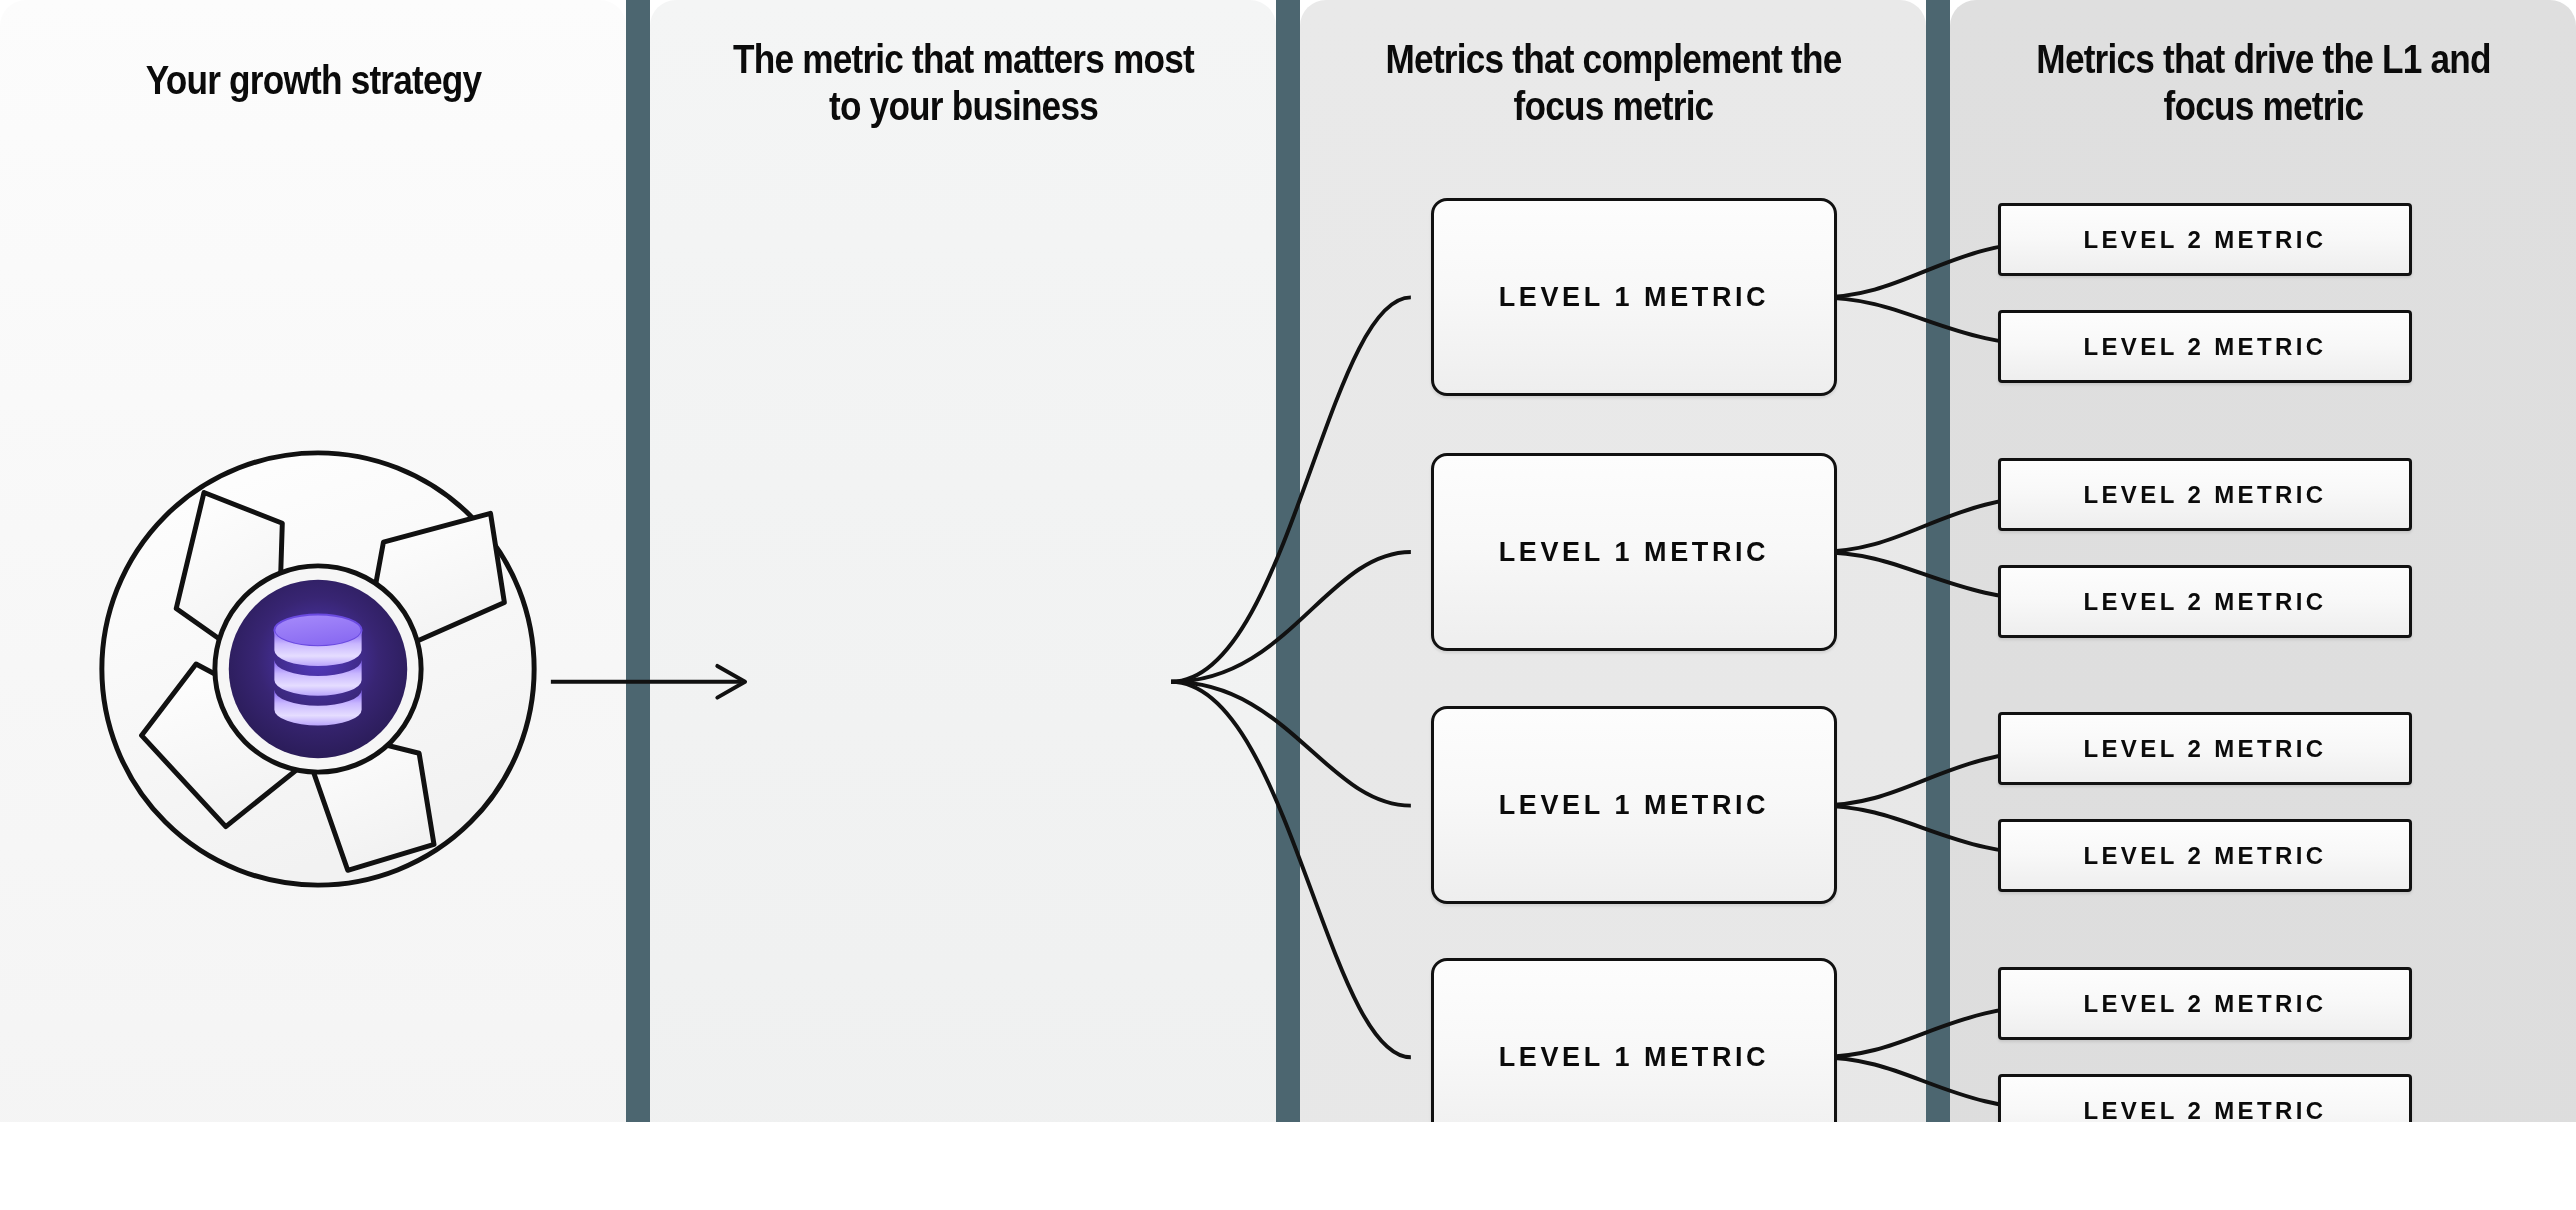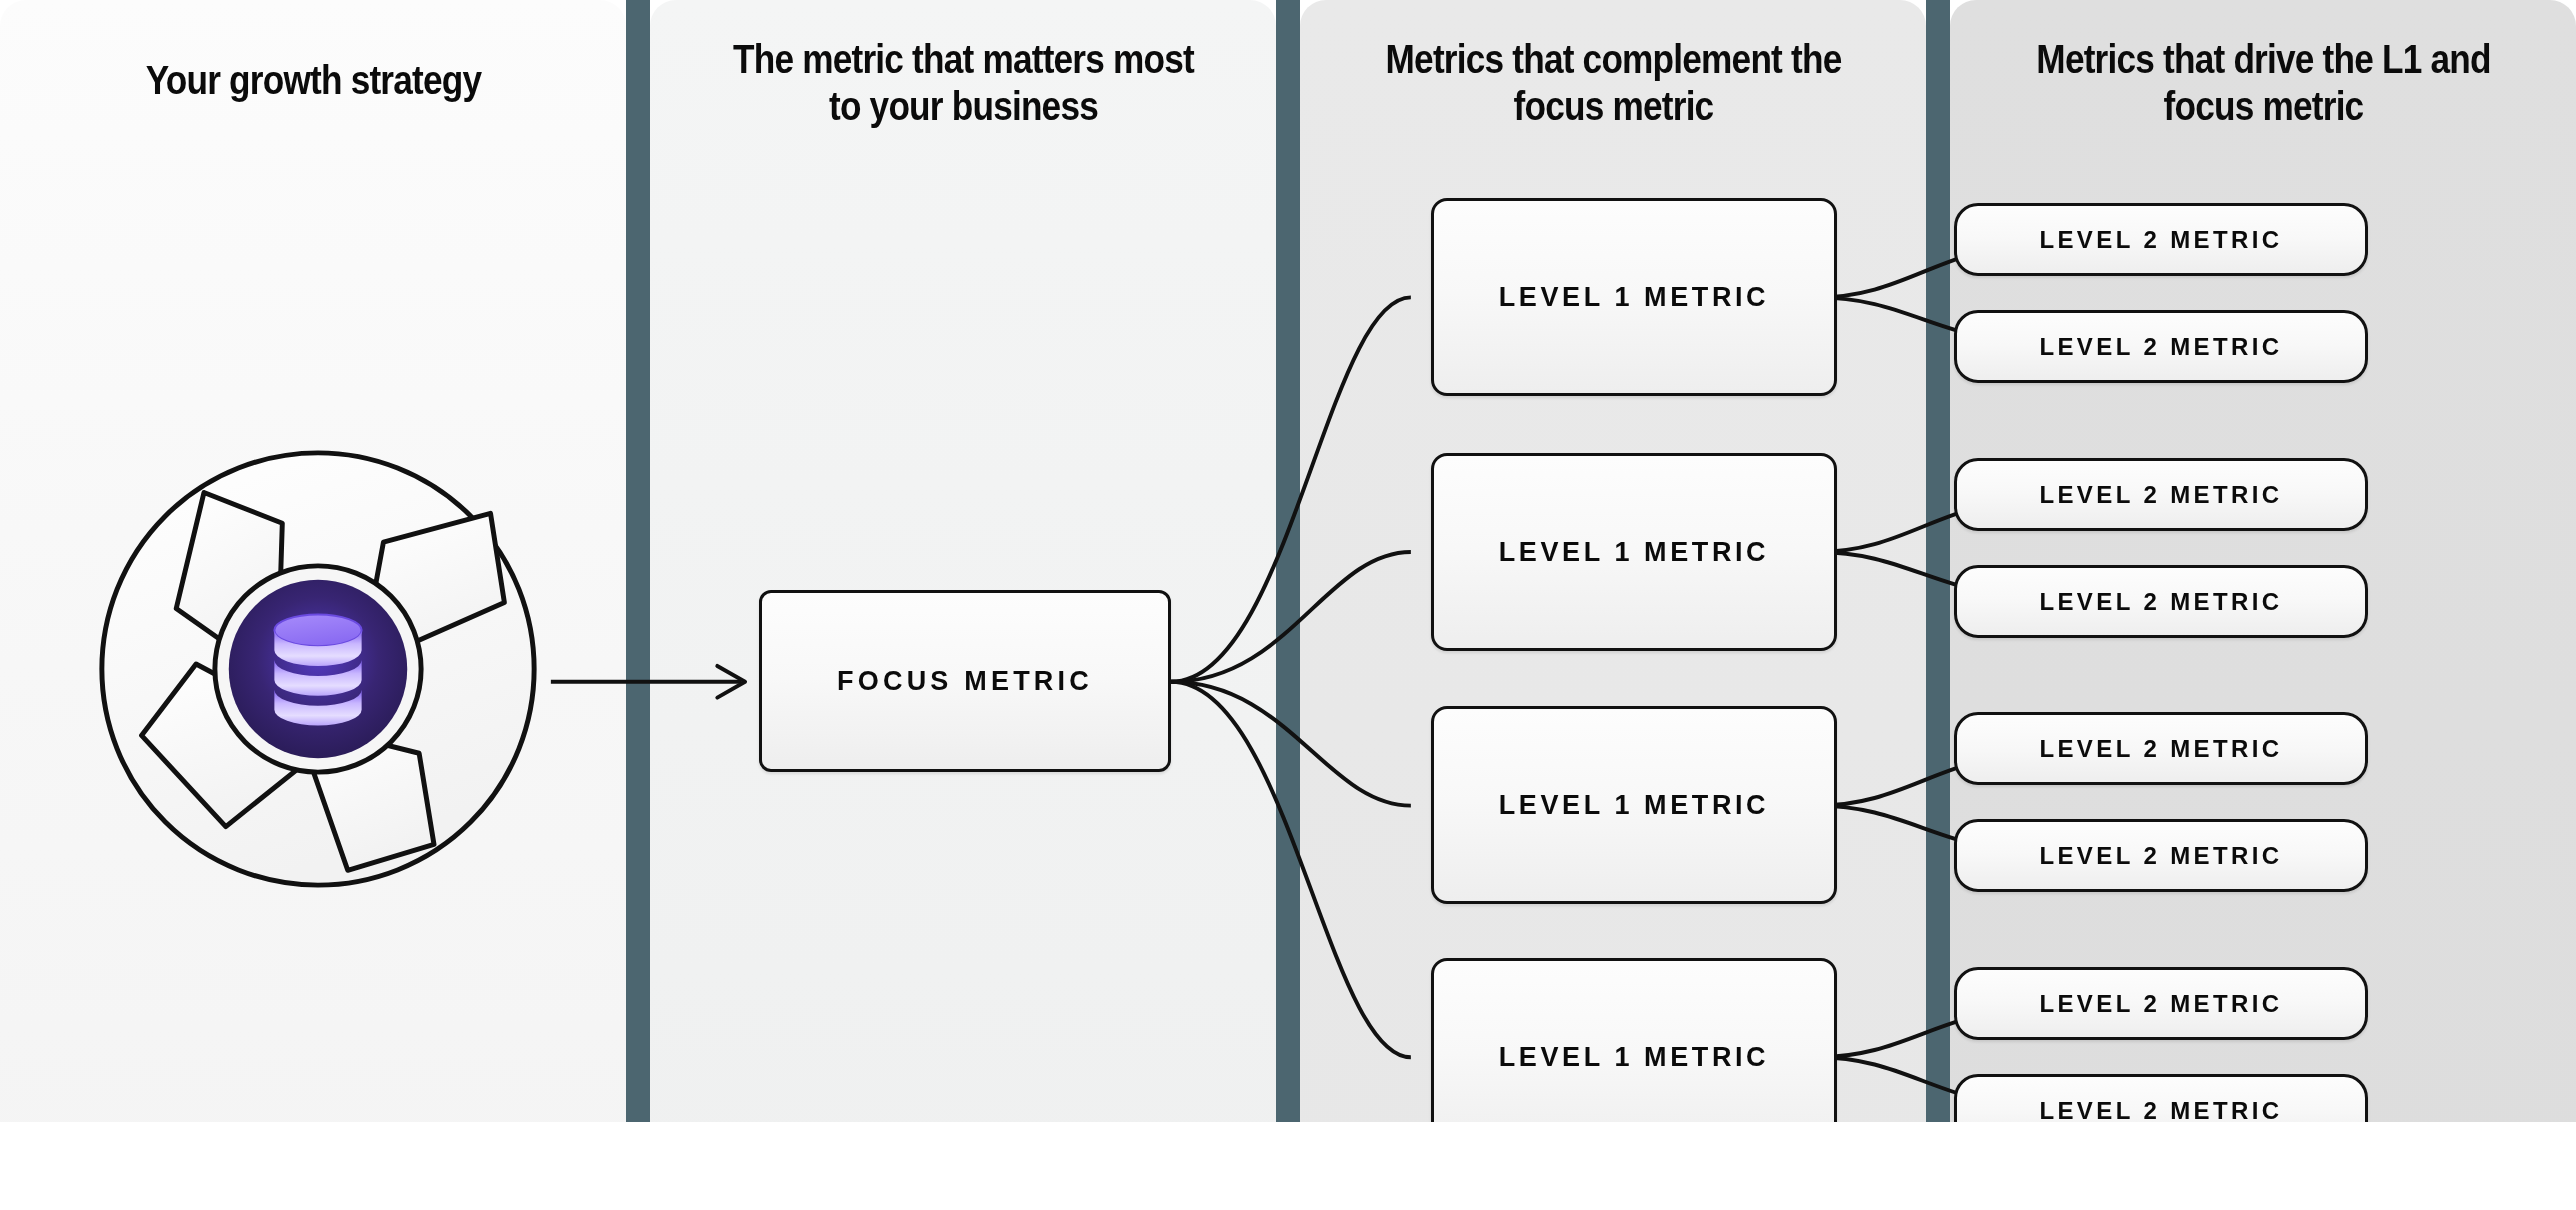--- a/index.html
+++ b/index.html
@@ -126,24 +126,24 @@
     border-radius: 16px;
     margin-left: 20px;
   }
   .l1-box span { font-size: 27px; letter-spacing: 3.6px; }
   .l1-0 { top: 198px; }
   .l1-1 { top: 453px; }
   .l1-2 { top: 706px; }
   .l1-3 { top: 958px; }
 
   .l2-box {
-    left: 1954px;
+    left: 1998px;
     width: 414px;
     height: 73px;
-    border-radius: 24px;
+    border-radius: 4px;
   }
   .l2-box span { font-size: 24px; letter-spacing: 3.4px; }
   .l2-0 { top: 203px; }
   .l2-1 { top: 310px; }
   .l2-2 { top: 458px; }
   .l2-3 { top: 565px; }
   .l2-4 { top: 712px; }
   .l2-5 { top: 819px; }
   .l2-6 { top: 967px; }
   .l2-7 { top: 1074px; }
@@ -234,23 +234,20 @@
       <path d="M1834,557 C1930,557 1960,607 2090,607"></path>
 
       <path d="M1834,813 C1930,813 1960,756 2090,756"></path>
       <path d="M1834,813 C1930,813 1960,864 2090,864"></path>
 
       <path d="M1834,1067 C1930,1067 1960,1013 2090,1013"></path>
       <path d="M1834,1067 C1930,1067 1960,1121 2090,1121"></path>
     </g>
   </svg>
 
-  <div class="mbox focus-box">
-    <span>FOCUS METRIC</span>
-  </div>
 
   <div class="mbox l1-box l1-0">
     <span>LEVEL 1 METRIC</span>
   </div>
   <div class="mbox l1-box l1-1">
     <span>LEVEL 1 METRIC</span>
   </div>
   <div class="mbox l1-box l1-2">
     <span>LEVEL 1 METRIC</span>
   </div>

